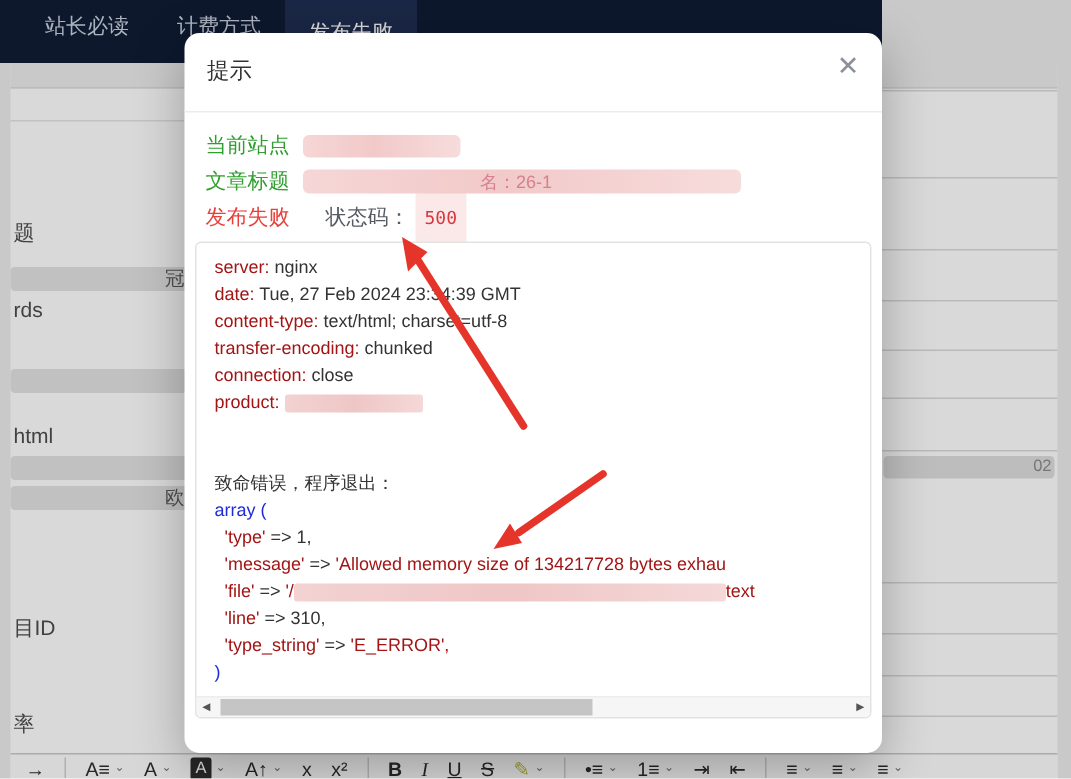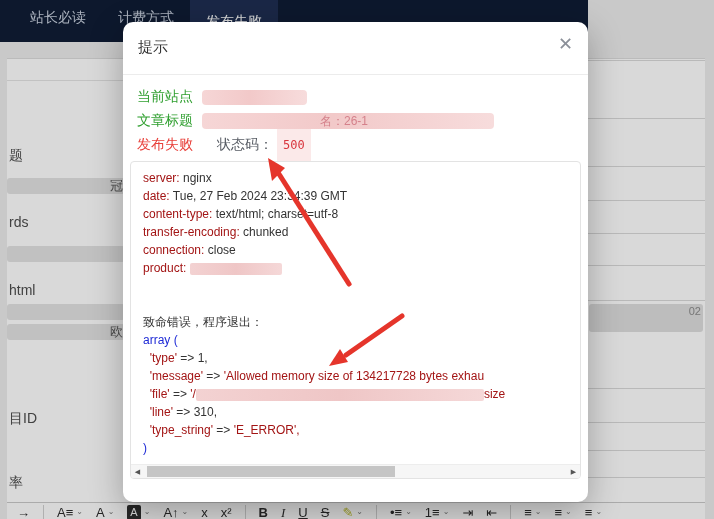--- a/index.html
+++ b/index.html
@@ -10,21 +10,21 @@
     --code_key:#a31515; --code_blue:#1f2bd6; --arrow:#e5352b;
   }
   
   .page{position:absolute;left:7px;right:9px;top:42px;bottom:0;background:#fff;z-index:1;}
   .strip{position:absolute;left:0;right:0;top:0;height:16px;background:#ececec;border-bottom:1px solid #dcdcdc;}
   .lf-line{position:absolute;left:0;width:116px;top:38px;border-top:1px solid #e4e4e4;}
   .lf-label{position:absolute;left:2px;font-size:14px;color:#4a4a4a;}
   .lf-redact{position:absolute;left:0;height:16px;background:#e3e3e3;border-radius:3px;
     color:#5a5a5a;font-size:13px;text-align:right;line-height:16px;padding-right:2px;}
   .hline{position:absolute;right:0;width:118px;border-top:1px solid #d9d9d9;}
-  .rt-redact{position:absolute;right:2px;width:112px;height:28px;background:#dedede;border-radius:3px;
+  .rt-redact{position:absolute;right:2px;width:112px;height:15px;background:#dedede;border-radius:3px;
     color:#8a8a8a;font-size:11px;text-align:right;line-height:15px;padding-right:2px;}
   
   .toolbar{position:absolute;left:0;right:0;bottom:0;height:14px;background:#fdfdfd;
     border-top:1px solid #c9c9c9;overflow:hidden;display:flex;align-items:flex-start;
     gap:13px;padding:2px 0 0 10px;}
   .tb-btn{display:flex;align-items:flex-start;color:#2a2a2a;font-size:13px;line-height:15px;
     font-family:"Liberation Serif",serif;white-space:nowrap;}
   .tb-btn .g{font-family:"Liberation Sans",sans-serif;}
   .tb-btn.box .g{background:#2b2b2b;color:#fff;padding:0 3px;border-radius:2px;font-size:11px;}
   .tb-btn.bold .g{font-weight:bold;}
@@ -80,21 +80,21 @@
 </head>
 <body>
 
 <div class="page">
   <div class="strip"></div>
   <div class="lf-line"></div>
 
   <div class="lf-label" style="top:105px">题</div>
   <div class="lf-redact" style="top:136px;width:116px">冠</div>
 
-  <div class="lf-label" style="top:172px">rds</div>
+  <div class="lf-label" style="top:156px">rds</div>
   <div class="lf-redact" style="top:204px;width:116px"></div>
 
   <div class="lf-label" style="top:240px">html</div>
   <div class="lf-redact" style="top:262px;width:116px"></div>
   <div class="lf-redact" style="top:282px;width:116px">欧</div>
 
   <div class="lf-label" style="top:368px">目ID</div>
   <div class="lf-label" style="top:432px">率</div>
 
   <div class="hline" style="top:18px"></div>
@@ -226,21 +226,21 @@
         <div class="cl"><span class="c-key">content-type:</span><span class="c-plain"> text/html; charset=utf-8</span></div>
         <div class="cl"><span class="c-key">transfer-encoding:</span><span class="c-plain"> chunked</span></div>
         <div class="cl"><span class="c-key">connection:</span><span class="c-plain"> close</span></div>
         <div class="cl"><span class="c-key">product:</span><span class="c-plain"> </span><span class="redact" style="width: 92px;"></span></div>
         <div class="cl">&nbsp;</div>
         <div class="cl">&nbsp;</div>
         <div class="cl"><span class="c-plain">致命错误，程序退出：</span></div>
         <div class="cl"><span class="c-blue">array (</span></div>
         <div class="cl"><span class="c-plain">  </span><span class="c-str">'type'</span><span class="c-plain"> =&gt; </span><span class="c-plain">1,</span></div>
         <div class="cl"><span class="c-plain">  </span><span class="c-str">'message'</span><span class="c-plain"> =&gt; </span><span class="c-str">'Allowed memory size of 134217728 bytes exhau</span></div>
-        <div class="cl"><span class="c-plain">  </span><span class="c-str">'file'</span><span class="c-plain"> =&gt; </span><span class="c-str">'/</span><span class="redact" style="width: 288px;"></span><span class="c-str">size</span></div>
+        <div class="cl"><span class="c-plain">  </span><span class="c-str">'file'</span><span class="c-plain"> =&gt; </span><span class="c-str">'/</span><span class="redact" style="width: 288px;"></span><span class="c-str">text</span></div>
         <div class="cl"><span class="c-plain">  </span><span class="c-str">'line'</span><span class="c-plain"> =&gt; </span><span class="c-plain">310,</span></div>
         <div class="cl"><span class="c-plain">  </span><span class="c-str">'type_string'</span><span class="c-plain"> =&gt; </span><span class="c-str">'E_ERROR',</span></div>
         <div class="cl"><span class="c-blue">)</span></div>
         <div class="sb">
         <div class="sb-ar" style="left:0">◀</div>
         <div class="sb-thumb"></div>
         <div class="sb-ar" style="right:0">▶</div>
       </div>
     </div>
   </div>

